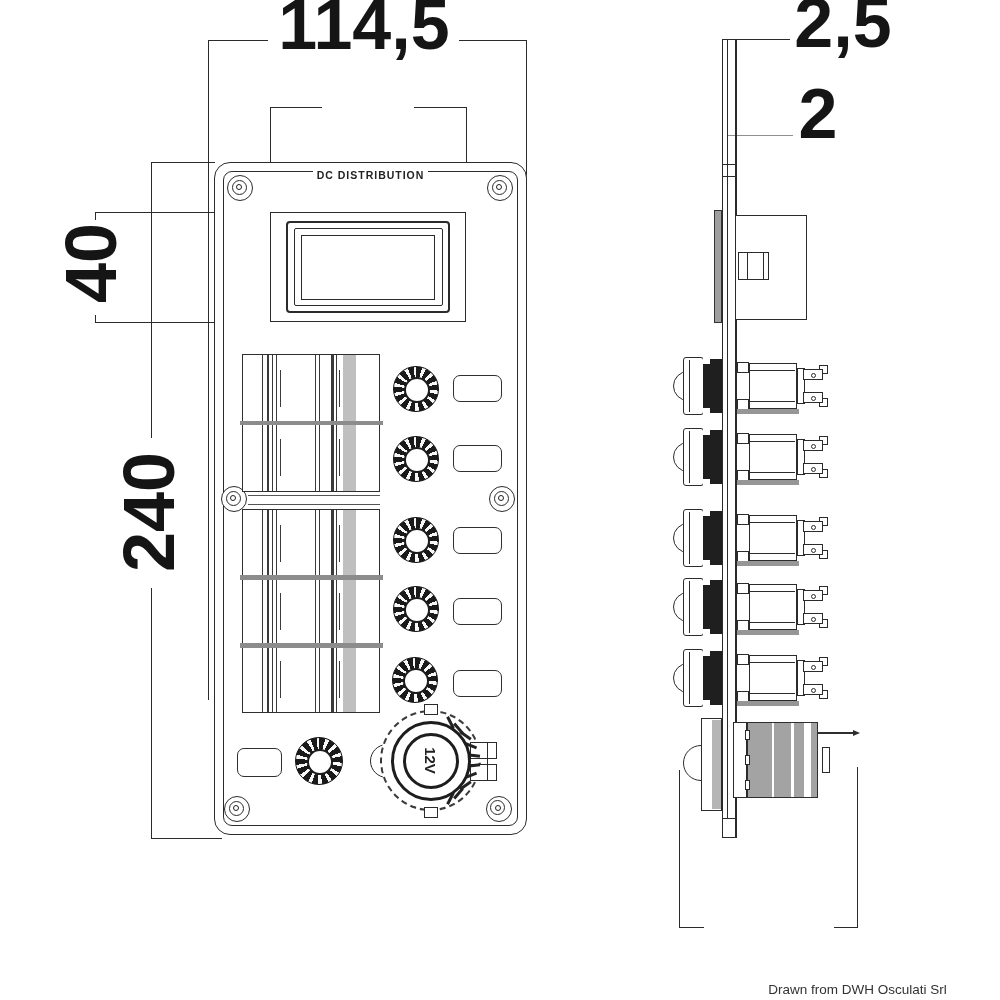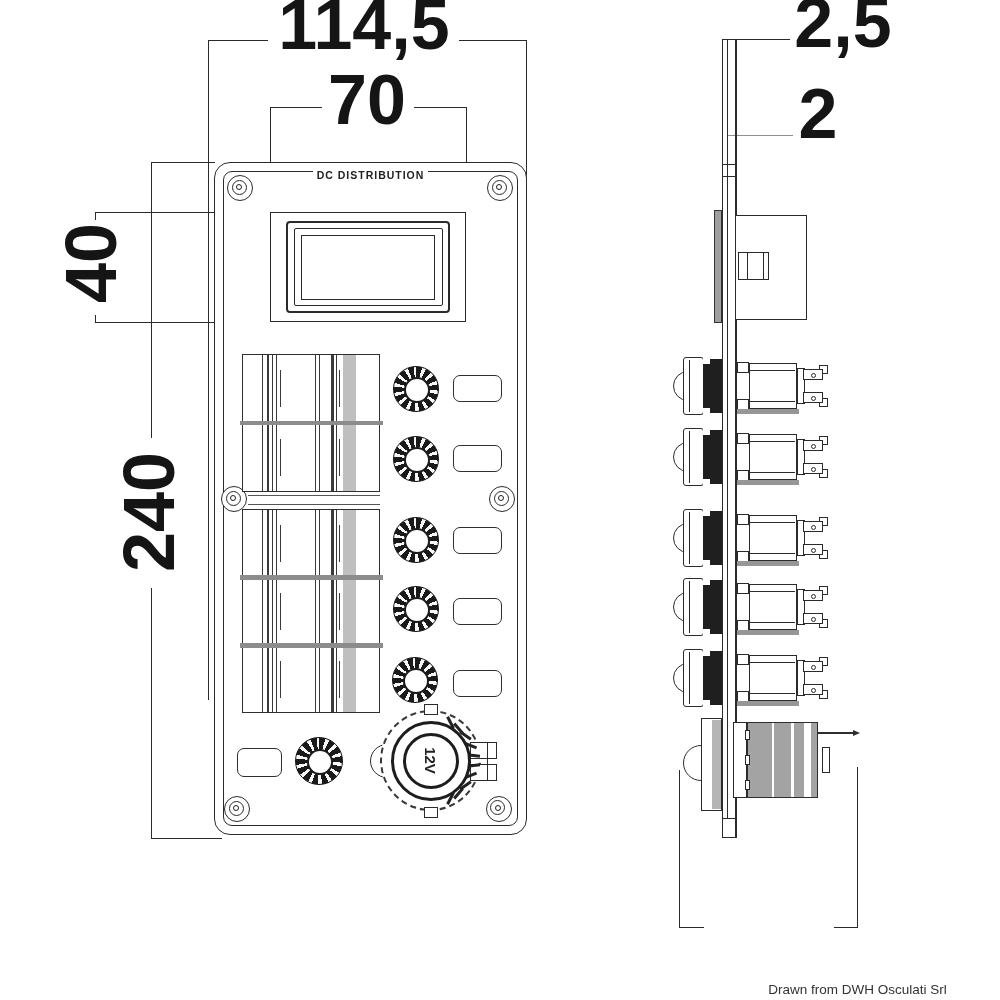--- a/index.html
+++ b/index.html
@@ -37,21 +37,20 @@
 <body>
 
 <div id="canvas">
 
   <div class="dimtext" style="left:264px;top:-10px;width:200px;font-size:70px;">114,5</div>
   <div class="hl" style="left:208px;top:40px;width:60px;"></div>
   <div class="hl" style="left:459px;top:40px;width:68px;"></div>
   <div class="vl" style="left:208px;top:40px;height:660px;"></div>
   <div class="vl" style="left:526px;top:40px;height:660px;"></div>
 
-  <div class="dimtext" style="left:317px;top:65px;width:100px;font-size:70px;">70</div>
   <div class="hl" style="left:270px;top:107px;width:52px;"></div>
   <div class="hl" style="left:414px;top:107px;width:53px;"></div>
   <div class="vl" style="left:270px;top:107px;height:106px;"></div>
   <div class="vl" style="left:465.5px;top:107px;height:106px;"></div>
 
   <div class="dimtext rot" style="left:36px;top:227px;width:110px;font-size:72px;">40</div>
   <div class="hl" style="left:95px;top:211.5px;width:176px;"></div>
   <div class="hl" style="left:95px;top:322px;width:176px;"></div>
   <div class="vl" style="left:95px;top:211.5px;height:8px;"></div>
   <div class="vl" style="left:95px;top:315px;height:8px;"></div>

